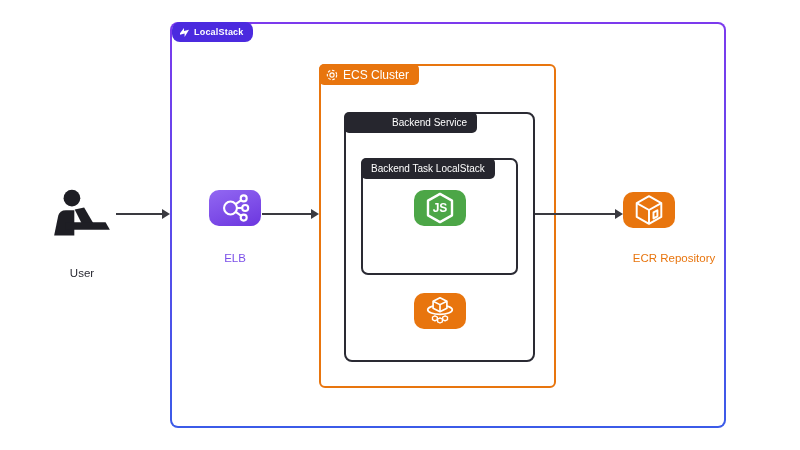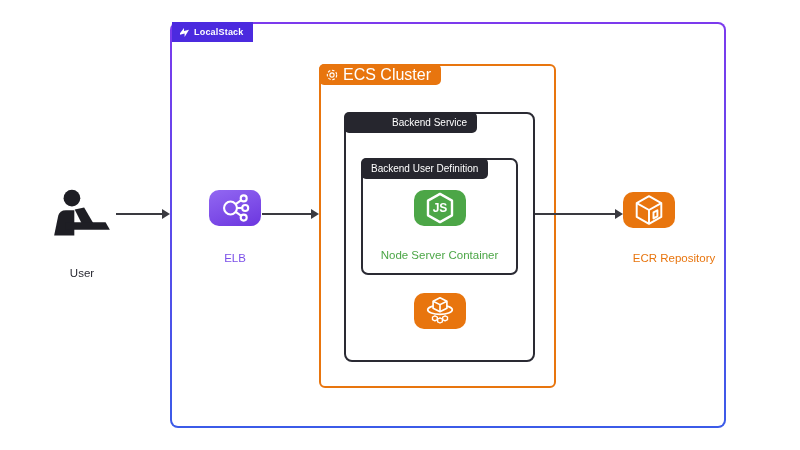--- a/index.html
+++ b/index.html
@@ -6,31 +6,31 @@
   html, body { width: 800px; height: 450px; background: #ffffff; overflow: hidden;
     font-family: "Liberation Sans", sans-serif; }
   #diagram { position: relative; width: 800px; height: 450px; background: #ffffff; }
 
   
   .ls-box { position: absolute; left: 170px; top: 22px; width: 556px; height: 406px;
     border-radius: 8px; background: linear-gradient(180deg, #7C3AED 0%, #3B5BE8 100%);
     padding: 2px; }
   .ls-box-inner { width: 100%; height: 100%; background: #ffffff; border-radius: 6px; }
   .ls-badge { position: absolute; left: 172px; top: 22px; height: 20px;
-    background: #4B2ADF; border-radius: 0; display: flex; align-items: center;
+    background: #4B2ADF; border-radius: 8px; display: flex; align-items: center;
     gap: 4px; padding: 0 9px 0 7px; z-index: 5; }
   .ls-badge span { color: #ffffff; font-size: 9px; font-weight: 700; letter-spacing: .2px; }
 
   
   .ecs-box { position: absolute; left: 319px; top: 64px; width: 237px; height: 324px;
     border: 2px solid #E8750E; border-radius: 6px; background: transparent; }
   .ecs-label { position: absolute; left: 319px; top: 64px; height: 21px;
     background: #E8750E; border-radius: 5px; display: flex; align-items: center;
     gap: 5px; padding: 0 10px 0 7px; z-index: 6; }
-  .ecs-label span { color: #ffffff; font-size: 16px; font-weight: 400; }
+  .ecs-label span { color: #ffffff; font-size: 12px; font-weight: 400; }
 
   
   .dark-box { position: absolute; background: #ffffff; border: 2px solid #2A2A33; }
   .svc-box { left: 344px; top: 112px; width: 191px; height: 250px; border-radius: 8px; z-index: 2; }
   .task-box { left: 361px; top: 158px; width: 157px; height: 117px; border-radius: 7px; z-index: 3; }
   .dark-label { position: absolute; height: 21px; background: #26262E; border-radius: 5px;
     display: flex; align-items: center; padding: 0 10px; z-index: 7; }
   .dark-label span { color: #ffffff; font-size: 10px; font-weight: 400; }
   .svc-label { left: 344px; top: 112px; padding-left: 48px; }
   .task-label { left: 361px; top: 158px; }
@@ -85,30 +85,29 @@
     <span>ECS Cluster</span>
   </div>
 
   <div class="dark-box svc-box"></div>
   <div class="dark-label svc-label">
     <span>Backend Service</span>
   </div>
 
   <div class="dark-box task-box"></div>
   <div class="dark-label task-label">
-    <span>Backend User Definition</span>
+    <span>Backend Task LocalStack</span>
   </div>
 
   <div class="sq-icon node-icon">
     <svg width="36" height="36" viewBox="0 0 24 24">
       <path d="M12 2.6 L20 7.1 V16.9 L12 21.4 L4 16.9 V7.1 Z" fill="none" stroke="#ffffff" stroke-width="1.6" stroke-linejoin="round"></path>
       <text x="12" y="14.8" font-size="8" fill="#ffffff" font-weight="bold" text-anchor="middle" font-family="Liberation Sans, sans-serif">JS</text>
     </svg>
   </div>
-  <div class="caption cap-node">Node Server Container</div>
 
   <div class="sq-icon ecs-svc-icon">
     <svg width="36" height="36" viewBox="0 0 24 24">
       <ellipse cx="12" cy="11.2" rx="8.2" ry="3" fill="none" stroke="#ffffff" stroke-width="1.1"></ellipse>
       <path d="M12 3.2 L16.6 5.5 V10.2 L12 12.5 L7.4 10.2 V5.5 Z" fill="#E8750E" stroke="#ffffff" stroke-width="1.1" stroke-linejoin="round"></path>
       <path d="M7.4 5.5 L12 7.8 L16.6 5.5 M12 7.8 V12.5" fill="none" stroke="#ffffff" stroke-width="1.1"></path>
       <g fill="#E8750E" stroke="#ffffff" stroke-width="0.9" stroke-linejoin="round">
         <path d="M8.6 15.2 L10.2 16 V17.8 L8.6 18.6 L7 17.8 V16 Z"></path>
         <path d="M12 16.6 L13.6 17.4 V19.2 L12 20 L10.4 19.2 V17.4 Z"></path>
         <path d="M15.4 15.2 L17 16 V17.8 L15.4 18.6 L13.8 17.8 V16 Z"></path>

